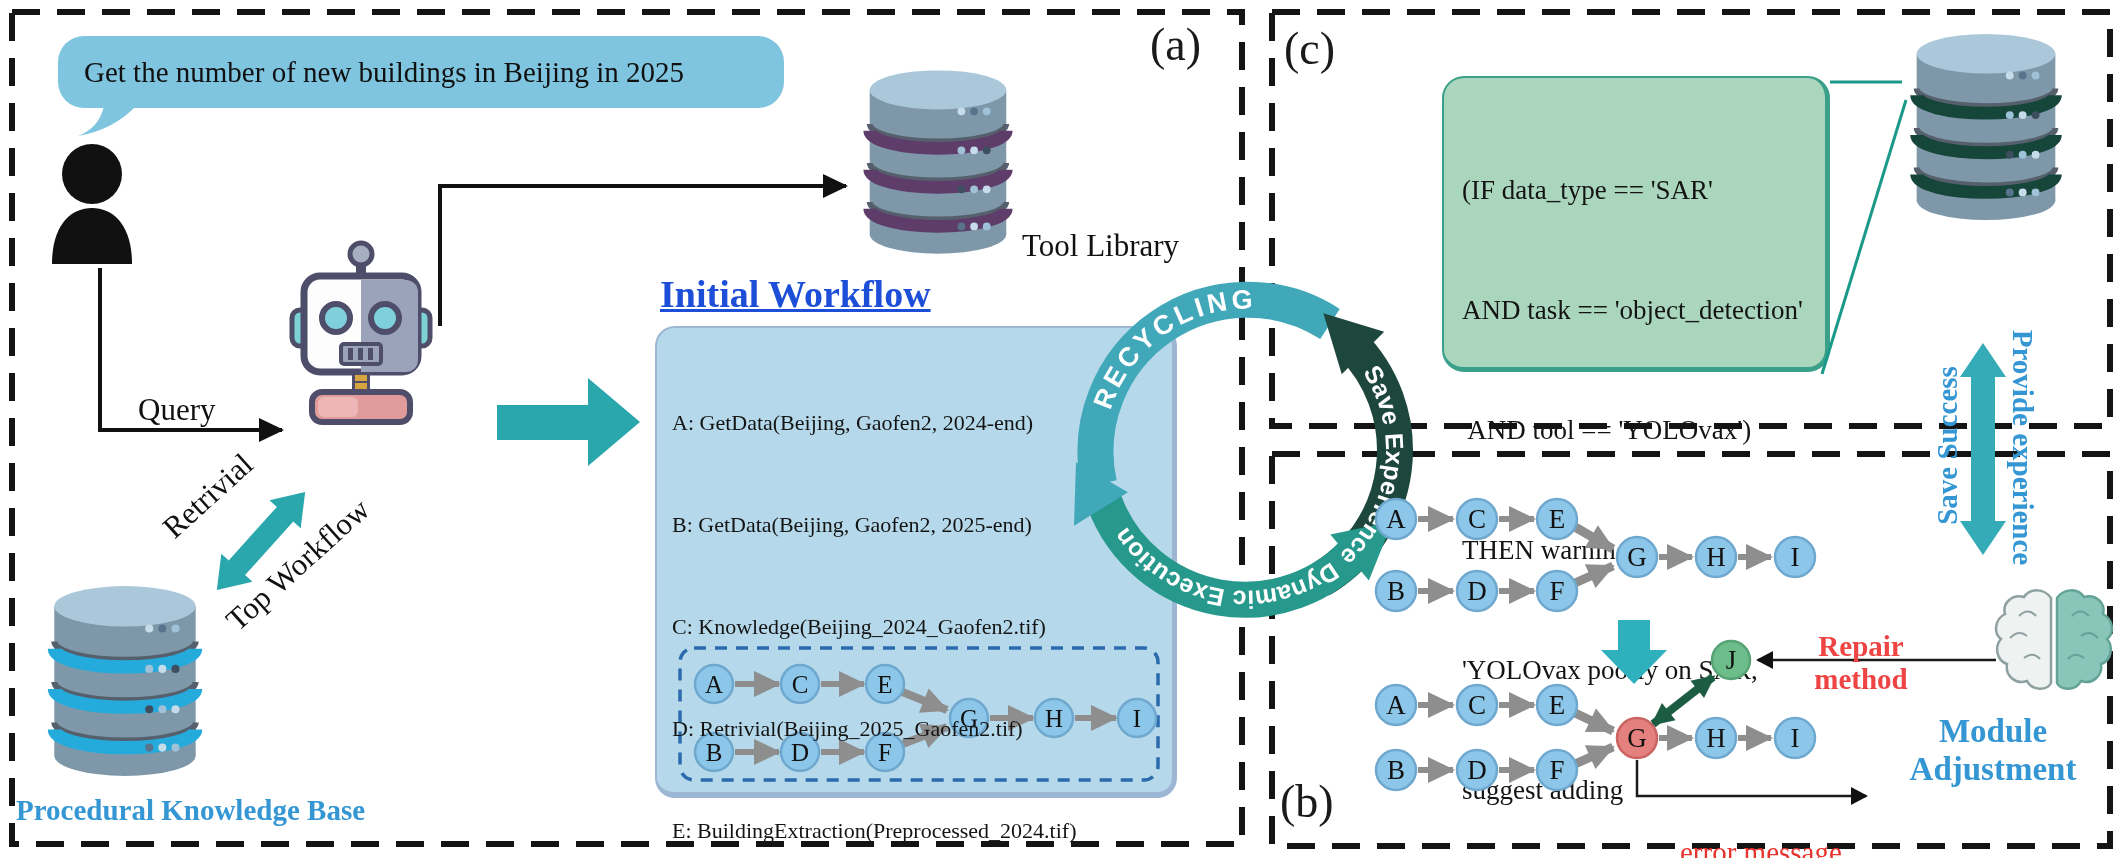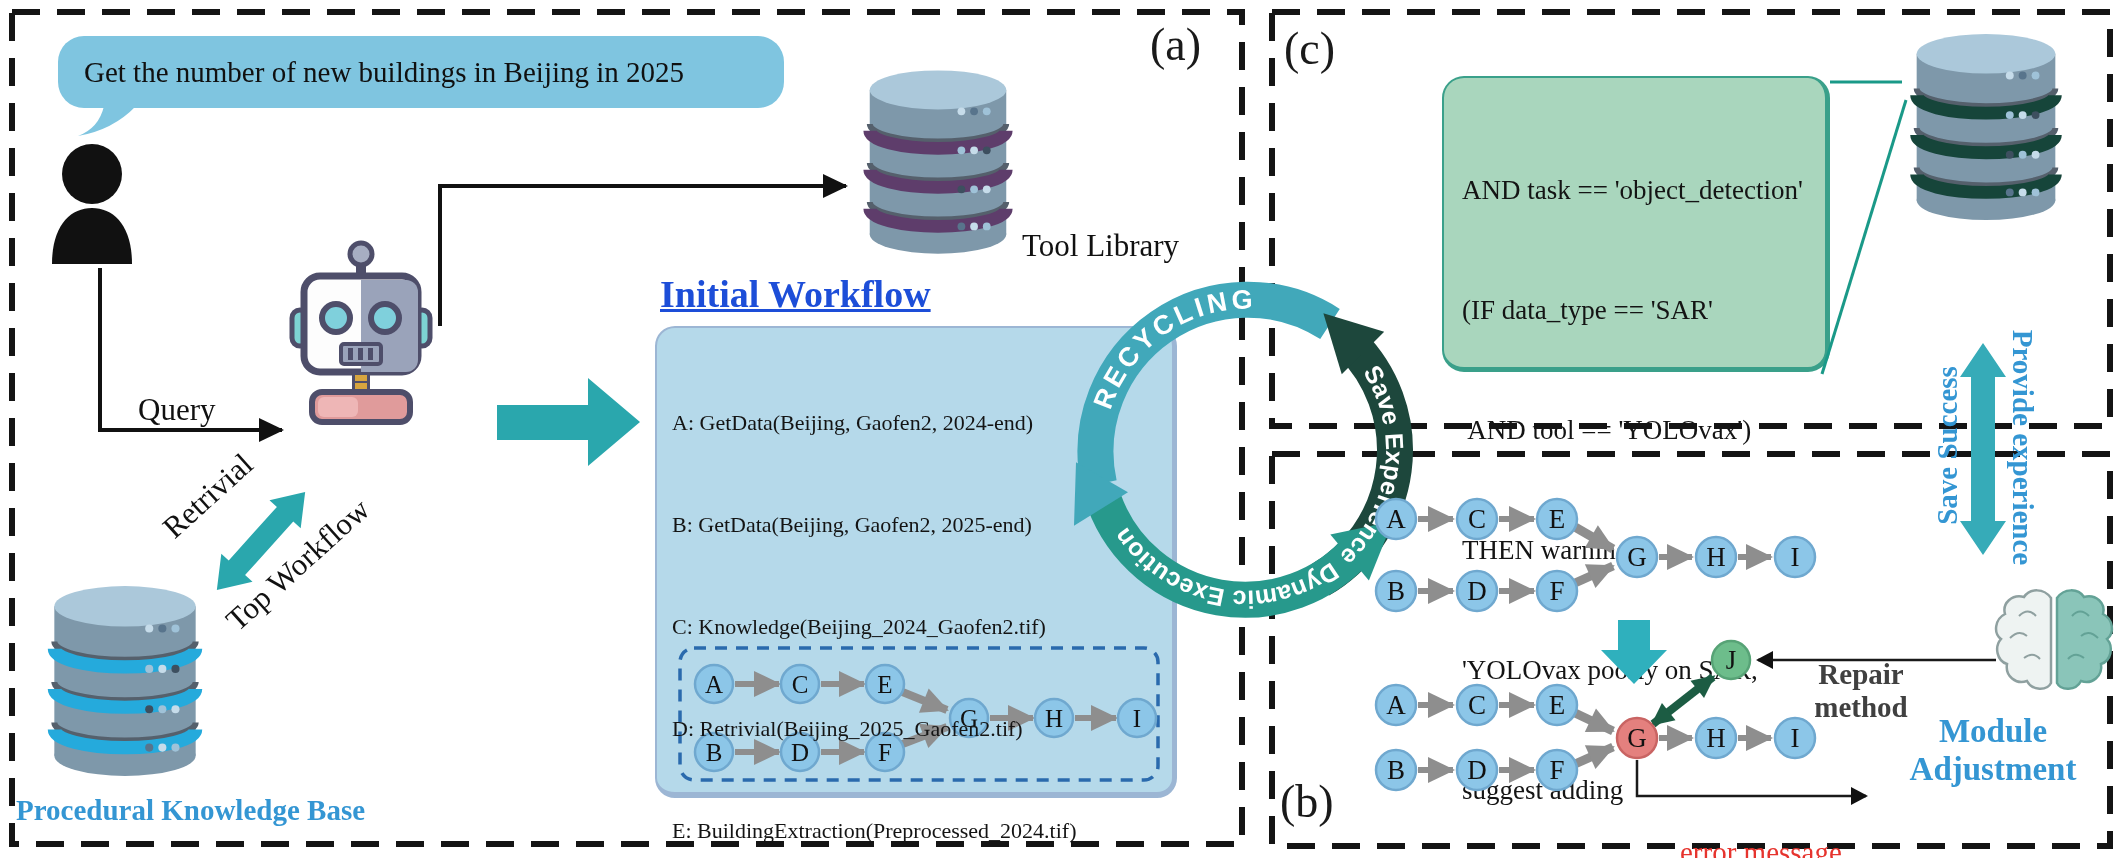--- a/index.html
+++ b/index.html
@@ -30,22 +30,22 @@
 </head>
 <body>
 
 <div id="canvas">
 
   <div class="abs bg bubble">
     <span>Get the number of new buildings in Beijing in 2025</span>
   </div>
   <div class="abs bg iwbox"></div>
   <div class="abs bg membox">
+    <div>(IF data_type == 'SAR'</div>
     <div>AND task == 'object_detection'</div>
-    <div>(IF data_type == 'SAR'</div>
     <div> AND tool == 'YOLOvax')</div>
     <div>THEN warning =</div>
     <div>'YOLOvax poorly on SAR,</div>
     <div>suggest adding</div>
     
   </div>
 
   <svg id="scene" width="2122" height="858" viewBox="0 0 2122 858">
     <defs>
       <marker id="mg" markerUnits="userSpaceOnUse" markerWidth="30" markerHeight="30" refX="26" refY="15" orient="auto">
@@ -301,20 +301,20 @@
     
   </div>
 
   <div class="lbl rot" style="left:128px;top:478px;width:160px;font-size:31px;transform:rotate(-42deg);">Retrivial</div>
   <div class="lbl rot" style="left:193px;top:547px;width:210px;font-size:31px;transform:rotate(-42deg);">Top Workflow</div>
   <div class="lbl blue" style="left:16px;top:794px;font-size:29px;">Procedural Knowledge Base</div>
 
   <div class="lbl blue rot" style="left:1827px;top:429px;width:240px;font-size:29px;transform:rotate(-90deg);">Save Success</div>
   <div class="lbl blue rot" style="left:1882px;top:431px;width:280px;font-size:29px;transform:rotate(90deg);">Provide experience</div>
 
-  <div class="lbl" style="left:1771px;top:658px;width:180px;font-size:29px;color:#404040;font-weight:600;text-align:center;">Repair method</div>
+  <div class="lbl" style="left:1771px;top:630px;width:180px;font-size:29px;color:#ef4444;font-weight:600;text-align:center;">Repair method</div>
   <div class="lbl" style="left:1680px;top:836px;width:180px;font-size:29px;color:#e6342e;text-align:left;">error message</div>
   <div class="lbl blue" style="left:1893px;top:712px;width:200px;font-size:33px;line-height:38px;text-align:center;">
     <div>Module</div>
     <div>Adjustment</div>
   </div>
 
 </div>
 
 </body></html>

